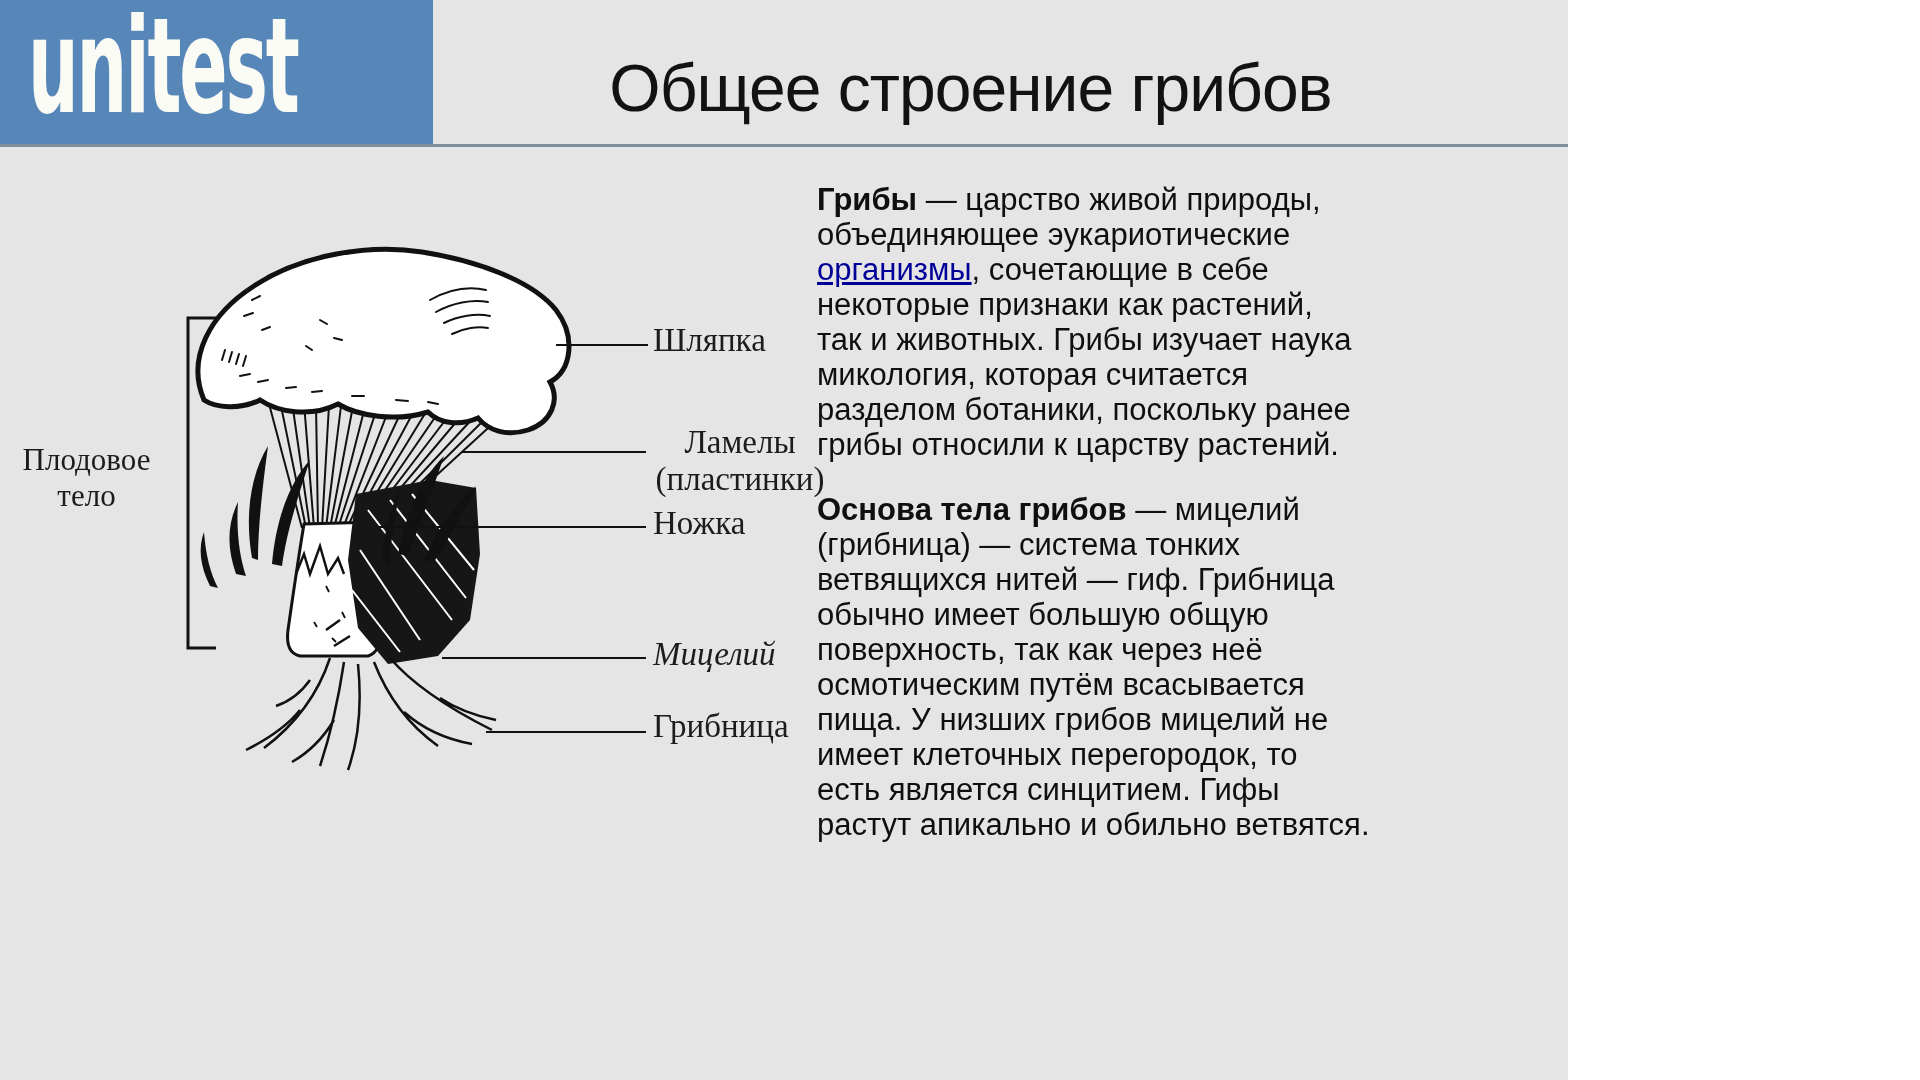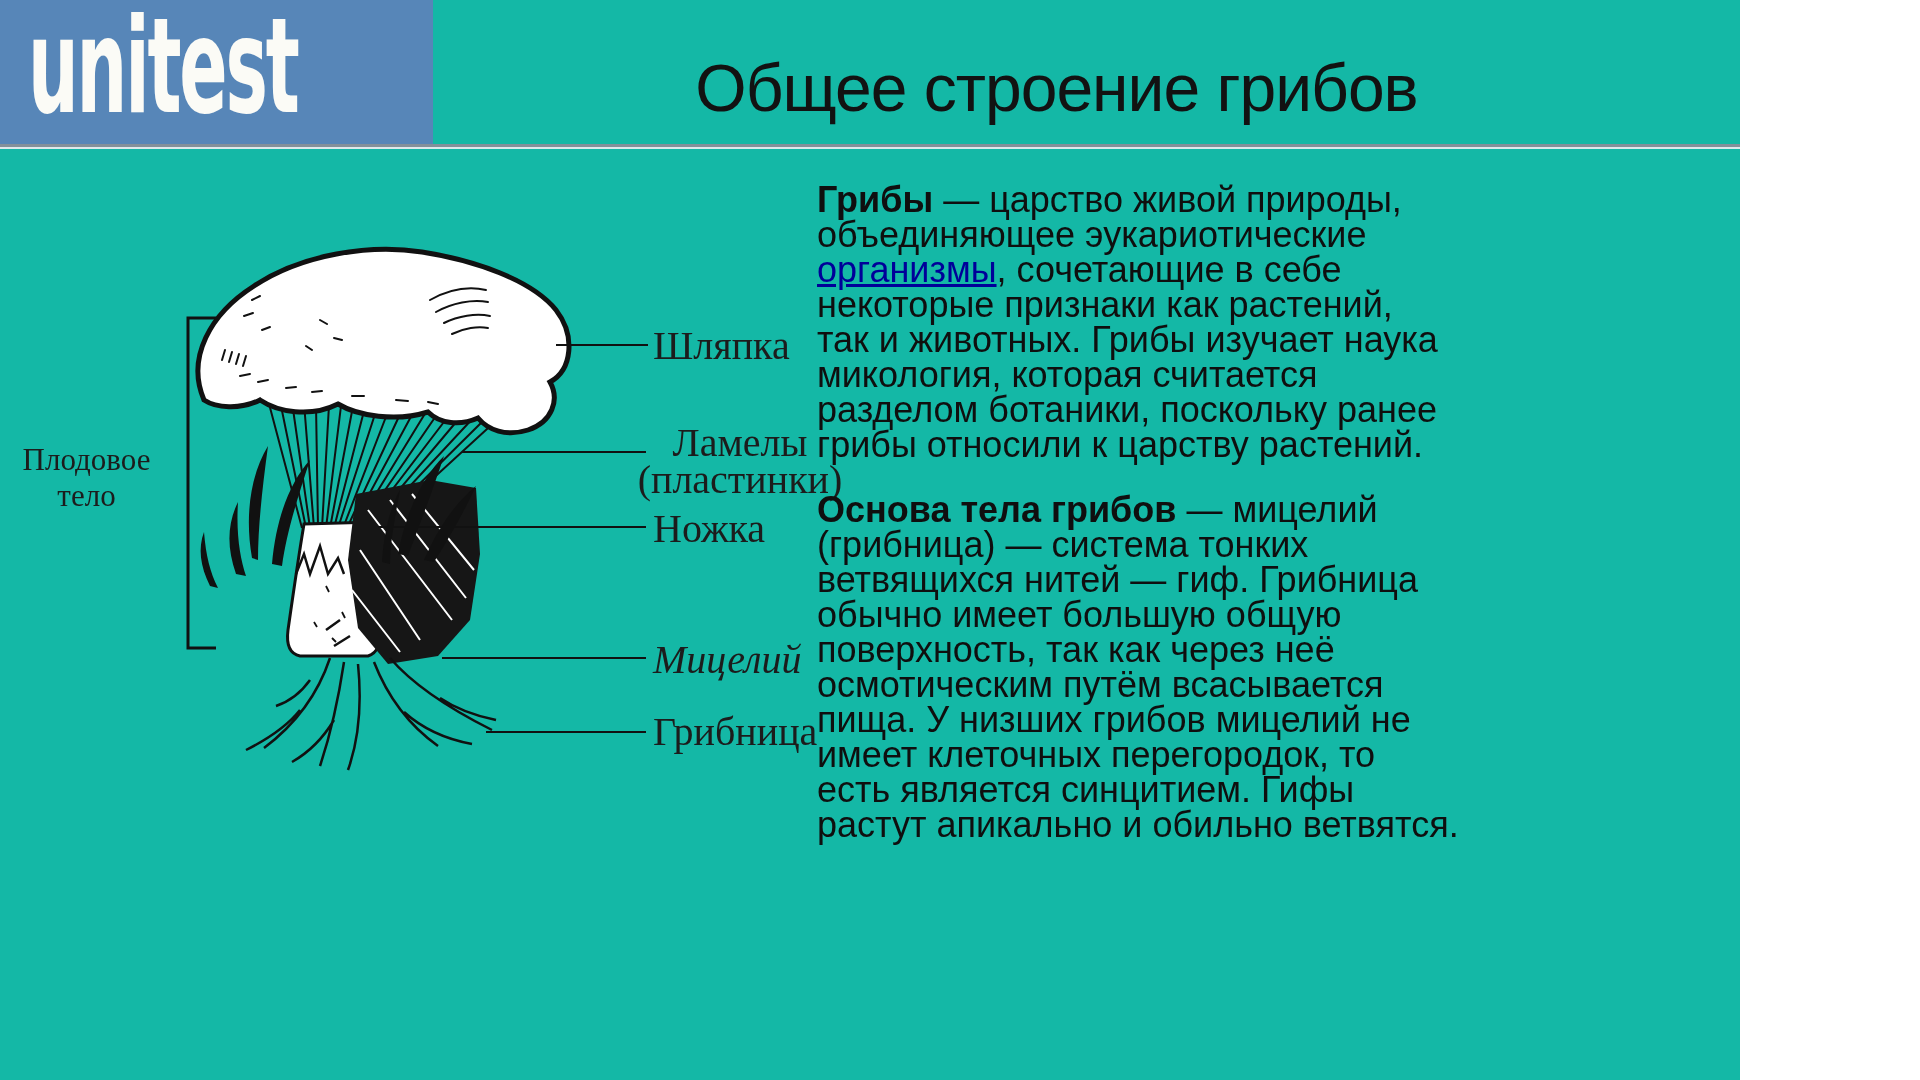--- a/index.html
+++ b/index.html
@@ -1,50 +1,50 @@
 <!DOCTYPE html>
 <html><head>
 <meta charset="utf-8">
 <style>
   * { margin:0; padding:0; box-sizing:border-box; }
   html,body { background:#ffffff; }
   body { width:1920px; height:1080px; font-family:"Liberation Sans", sans-serif; }
-  .slide { position:relative; width:1740px; height:1080px; background:#14b8a6; overflow:hidden; }
+  .slide { position:relative; width:1568px; height:1080px; background:#e5e5e5; overflow:hidden; }
 
   
   .logo-box { position:absolute; left:0; top:0; width:433px; height:144px; background:#5786b8; overflow:hidden; }
   .logo-text { display:inline-block; color:#fbfbf6; font-family:"DejaVu Sans", sans-serif; font-weight:bold;
                font-size:132px; letter-spacing:-4px; line-height:144px; margin-top:-6px; margin-left:28px;
                transform:scaleX(0.54); transform-origin:left center; }
   .title { position:absolute; left:433px; right:0; top:50px; text-align:center; padding-right:60px;
            font-size:66px; font-weight:400; color:#121212; letter-spacing:-1px; }
   .rule-dark  { position:absolute; left:0; top:144px; width:1920px; height:3px; background:#83909a; }
   .rule-light { position:absolute; left:0; top:147px; width:1920px; height:2px; background:#dce9ec; }
 
   
   .diagram-svg { position:absolute; left:0; top:150px; width:760px; height:780px; }
-  .dlabel { position:absolute; font-family:"Liberation Serif", serif; font-size:40px; color:#1c1c1c; white-space:pre-line; }
+  .dlabel { position:absolute; font-family:"Liberation Serif", serif; font-size:33px; color:#1c1c1c; white-space:pre-line; }
   .dlabel.center { text-align:center; line-height:37px; }
   .side-label { position:absolute; left:4px; top:442px; width:165px; text-align:center;
                 font-family:Liberation Serif, serif; font-size:31px; line-height:36px; color:#1c1c1c; white-space:pre-line; }
   .leader { position:absolute; height:2px; background:#111; }
   .ld-cap  { left:556px; top:344px; width:92px; }
   .ld-lam  { left:462px; top:451px; width:184px; }
   .ld-stem { left:378px; top:526px; width:268px; }
   .ld-myc  { left:442px; top:657px; width:204px; }
   .ld-net  { left:486px; top:731px; width:160px; }
   .lb-cap  { left:653px; top:322px; }
   .lb-lam  { left:630px; top:424px; width:220px; }
   .lb-stem { left:653px; top:505px; }
   .lb-myc  { left:653px; top:636px;font-style:italic; }
   .lb-net  { left:653px; top:708px; }
 
   
   .article { position:absolute; left:817px; top:182px; width:700px; color:#0f0f0f; }
-  .para { font-size:36px; line-height:35px; white-space:pre-line; }
+  .para { font-size:31px; line-height:35px; white-space:pre-line; }
   .para + .para { margin-top:30px; }
   .b { font-weight:bold; }
   .link { color:#000099; text-decoration:underline; cursor:pointer; }
 </style>
 </head>
 <body>
 
 <div class="slide">
 
   <div class="logo-box"><span class="logo-text">unitest</span></div>

